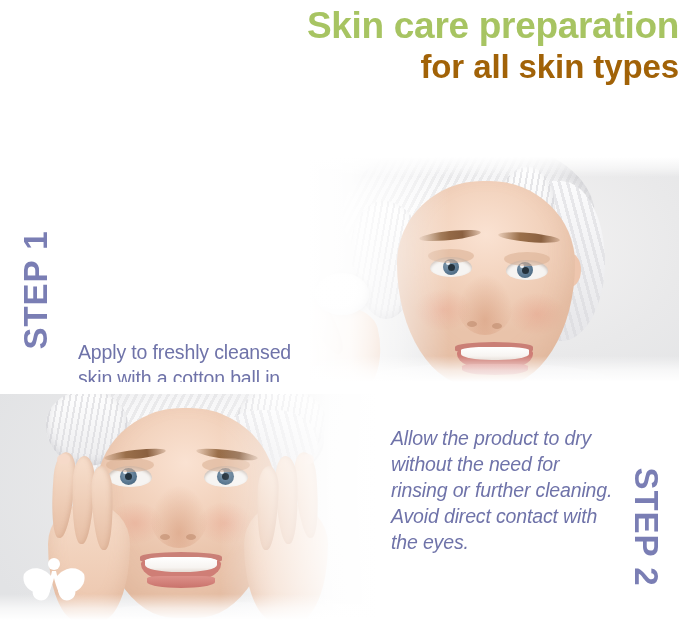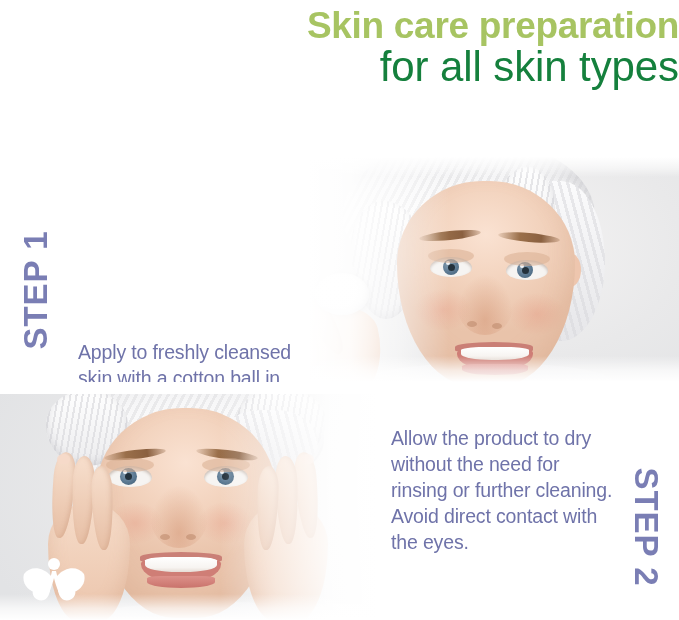--- a/index.html
+++ b/index.html
@@ -25,23 +25,23 @@
   }
   .title-main {
     font-size:37px;
     font-weight:bold;
     color:#a7c462;
     letter-spacing:-0.3px;
     line-height:43px;
     white-space:nowrap;
   }
   .title-sub {
-    font-size:42px;
-    font-weight:normal;
-    color:#15803d;
+    font-size:33px;
+    font-weight:bold;
+    color:#a16207;
     letter-spacing:-0.1px;
     line-height:40px;
     white-space:nowrap;
   }
   .howto {
     position:absolute; left:64px; top:117px;
     font-size:30px;
     font-weight:normal;
     color:#aac468;
     letter-spacing:-0.2px;
@@ -406,21 +406,21 @@
       <div class="hand" style="left:244px; top:110px; width:84px; height:118px;"></div>
       <div class="finger" style="left:296px; top:58px; width:22px; height:86px; transform:rotate(-5deg);"></div>
       <div class="finger" style="left:276px; top:62px; width:22px; height:88px; transform:rotate(-2deg);"></div>
       <div class="finger" style="left:257px; top:72px; width:21px; height:84px; transform:rotate(2deg);"></div>
       <div class="nail" style="left:301px; top:60px; width:13px; height:10px;"></div>
 
       <div class="fade-right"></div>
       <div class="fade-bottom"></div>
     </div>
 
-    <div class="steptext steptext-2" style="left:391px; top:31px; width:226px;">Allow the product to dry without the need for rinsing or further cleaning. Avoid direct contact with the eyes.</div>
+    <div class="steptext steptext-2" style="left:391px; top:31px; width:226px;font-style:italic;">Allow the product to dry without the need for rinsing or further cleaning. Avoid direct contact with the eyes.</div>
   </div>
 
   <div class="steplabel steplabel-2">STEP 2</div>
 
   <div class="logo">
     <svg viewBox="0 0 64 52" xmlns="http://www.w3.org/2000/svg" aria-hidden="true">
       <circle cx="32" cy="10" r="6" fill="#ffffff"></circle>
       <path d="M30 17 C28 26 26 34 24 44 C27 40 30 32 32 24 C34 32 37 40 40 44 C38 34 36 26 34 17 Z" fill="#ffffff"></path>
       <path d="M29 22 C20 12 8 12 2 20 C-1 30 8 40 18 38 C26 36 30 29 29 22 Z" fill="#ffffff"></path>
       <path d="M35 22 C44 12 56 12 62 20 C65 30 56 40 46 38 C38 36 34 29 35 22 Z" fill="#ffffff"></path>

